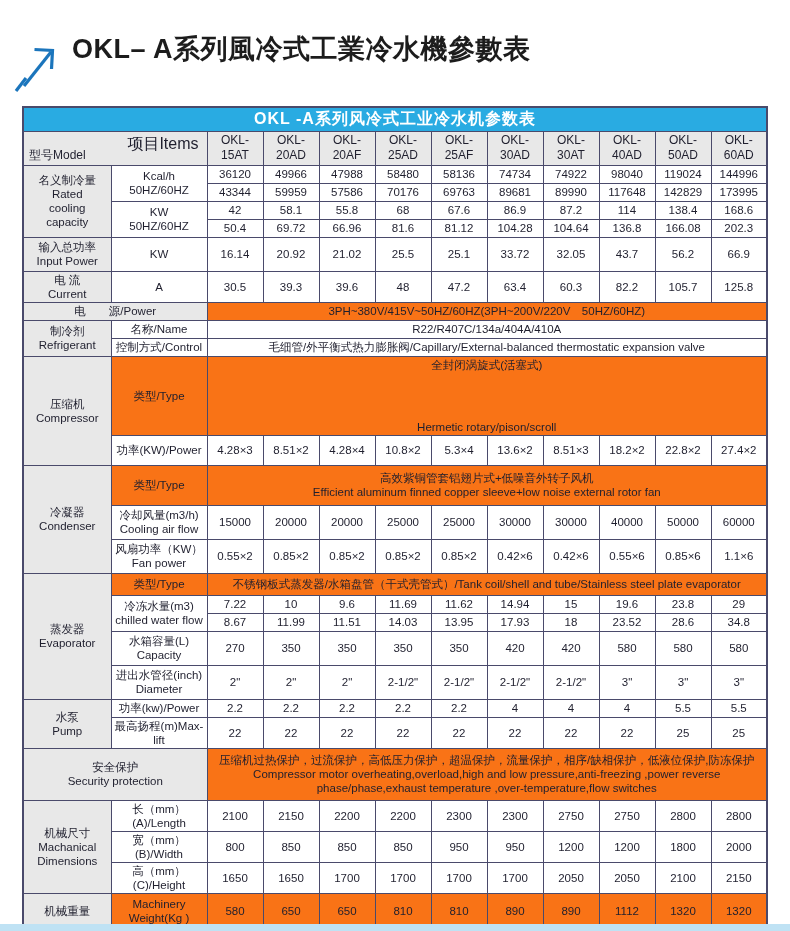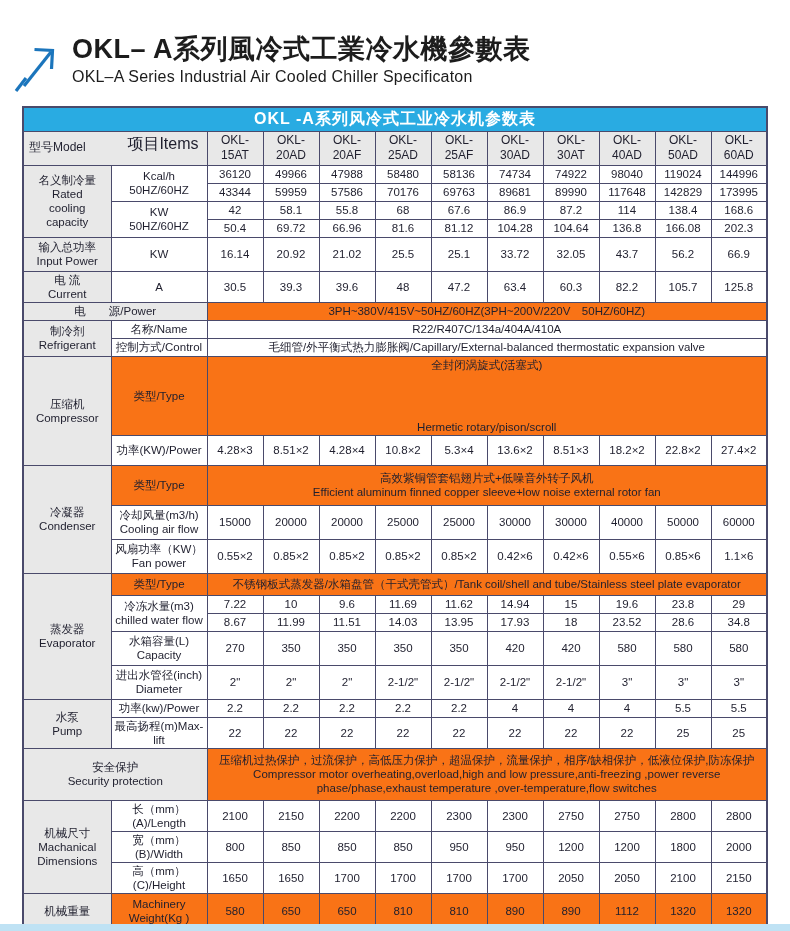--- a/index.html
+++ b/index.html
@@ -30,21 +30,21 @@
   tr.gray td { background:#f97316; }
   .h17{height:18px} .h18{height:18px} .h22{height:22px} .h30{height:30px}
   .h34{height:34px} .h36{height:36px} .h40{height:40px} .h52{height:52px}
 
   
   th.corner { position:relative; padding:0;
     background:#e8e8e8 linear-gradient(to bottom right,
       transparent calc(50% - 1px), #4a4a6b calc(50% - 1px),
       #4a4a6b calc(50% + 0.2px), transparent calc(50% + 0.2px));
   }
-  th.corner .corner-model { position:absolute; left:5px; bottom:10px; font-size:12px; }
+  th.corner .corner-model { position:absolute; left:5px; bottom:2px; font-size:12px; }
   th.corner .corner-items { position:absolute; right:8px; top:2px; font-size:16px; }
 
   .two-part { display:flex; justify-content:center; gap:48px;flex-direction:column; }
 
   
   .notes { margin:16px 0 0 25px; font-size:12.5px; line-height:1.52; color:#1d1d1d; }
   .notes .line { white-space:pre-line; }
   .ind-a { padding-left:26px; }
   .ind-b { padding-left:34px; }
 
@@ -58,21 +58,20 @@
   <header class="title-block">
     <div class="arrow-wrap">
       <svg width="46" height="54" viewBox="0 0 46 54" fill="none">
         <path d="M10 48 L37 14" stroke="#1b75bc" stroke-width="3.2"></path>
         <path d="M20.5 11.5 L38.5 12.5 L37.5 31" stroke="#1b75bc" stroke-width="3.2" fill="none"></path>
         <path d="M2 53 L12 40" stroke="#1b75bc" stroke-width="3.2"></path>
       </svg>
     </div>
     <div class="title-text">
       <h1>OKL– A系列風冷式工業冷水機參數表</h1>
-      <h2>OKL–A Series Industrial Air Cooled Chiller Specificaton</h2>
     </div>
   </header>
 
   <table class="spec">
     <colgroup>
       <col class="c-cat">
         <col class="c-item">
       <col class="c-data">
         <col class="c-data">
         <col class="c-data">

